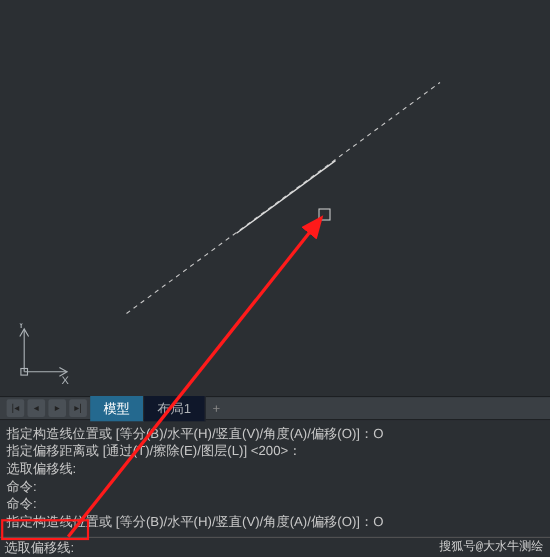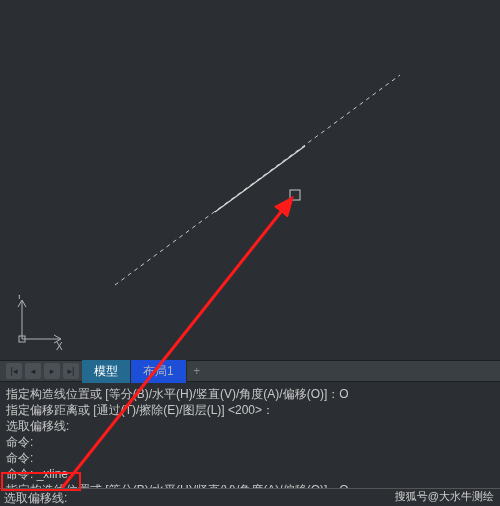--- a/index.html
+++ b/index.html
@@ -49,21 +49,21 @@
       display: flex;
       align-items: center;
       justify-content: center;
       font-size: 9px;
       color: #222;
       border-radius: 2px;
       cursor: pointer;
     }
     .tab {
       padding: 3px 12px;
-      background: #1d4ed8;
+      background: #0f172a;
       color: #b0b4b8;
       border-right: 1px solid #262a2d;
       cursor: pointer;
       font-size: 12px;
     }
     .tab.active {
       background: #24698f;
       color: #fff;
       text-align: right;
     }
@@ -112,20 +112,21 @@
       width: 100%;
       height: 100%;
       pointer-events: none;
     }
     .watermark {
       position: absolute;
       right: 6px;
       bottom: 2px;
       font-size: 11px;
       color: #cfcfcf;
+      font-family: Liberation Mono, monospace;
     }
   </style>
 </head>
 <body>
 
 <div class="canvas-area">
   <svg class="drawing" viewBox="0 0 500 360">
 
     <line x1="115" y1="285" x2="400" y2="75" stroke="#c8c8c8" stroke-width="1" stroke-dasharray="4 4"></line>
 
@@ -156,21 +157,20 @@
   <div class="tab">布局1</div>
   <div class="tab-add">+</div>
 </div>
 
 <div class="command-history">
   <div>指定构造线位置或   [等分(B)/水平(H)/竖直(V)/角度(A)/偏移(O)]：O</div>
   <div>指定偏移距离或 [通过(T)/擦除(E)/图层(L)] &lt;200&gt;：</div>
   <div>选取偏移线:</div>
   <div>命令:</div>
   <div>命令:</div>
-  <div>命令: _xline</div>
   <div>指定构造线位置或   [等分(B)/水平(H)/竖直(V)/角度(A)/偏移(O)]：O</div>
 
 </div>
 
 <div class="command-input-bar">
   <span class="command-prompt-text">选取偏移线:</span>
 </div>
 
 <svg class="red-arrow" viewBox="0 0 500 506">
   <defs>

